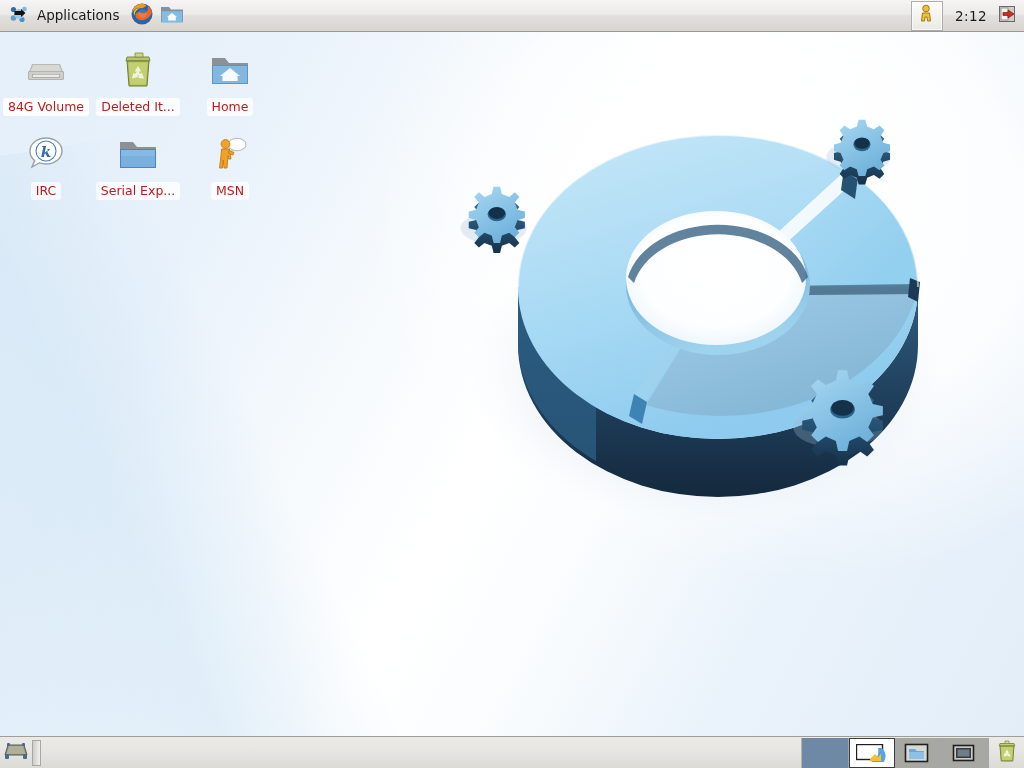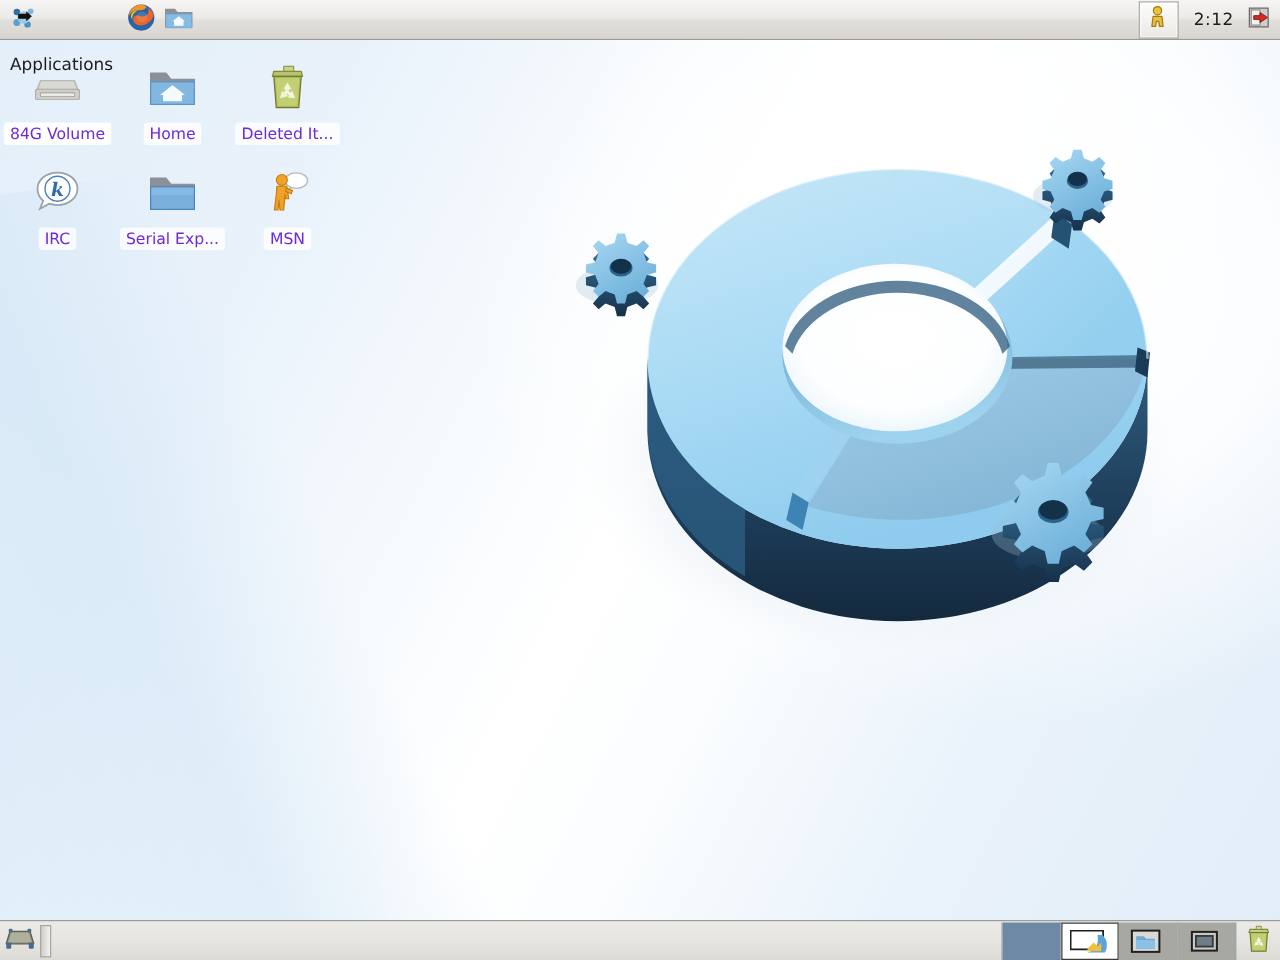--- a/index.html
+++ b/index.html
@@ -66,27 +66,27 @@
     align-items: center;
     box-sizing: border-box;
     z-index: 50;
   }
   .panel-left { display: flex; align-items: center; height: 100%; }
   .panel-spacer { flex: 1 1 auto; height: 100%; }
   .panel-right { display: flex; align-items: center; height: 100%; padding-right: 3px; margin-left: 48px; }
 
   .apps-menu {
     display: flex;
-    gap: 17px;
+    align-items: center;
+    gap: 7px;
     height: 26px;
     padding: 0 8px 0 6px;
     margin-left: 2px;
     border-radius: 2px;
     cursor: default;
-    flex-direction: column;
   }
   .apps-menu-label {
     font-size: 13.5px;
     color: #1b1b1b;
     line-height: 1;
     white-space: nowrap;
   }
 
   .launcher {
     width: 28px; height: 28px;
@@ -130,21 +130,21 @@
     align-items: center;
     cursor: default;
   }
   .desk-icon .glyph {
     width: 48px; height: 48px;
     display: flex; align-items: center; justify-content: center;
   }
   .desk-icon .label {
     margin-top: 4px;
     font-size: 12.5px;
-    color: #6d28d9;
+    color: #b91c1c;
     line-height: 15px;
     padding: 1px 5px 2px 5px;
     border-radius: 3px;
     background: rgba(255,255,255,0.78);
     white-space: nowrap;
     max-width: 88px;
     overflow: hidden;
     text-overflow: ellipsis;
   }
   .desk-icon.selected .label {
@@ -408,45 +408,45 @@
             <rect x="8" y="24" width="28" height="3.4" rx="1" fill="#8e8e89"></rect>
             <rect x="8.5" y="24.5" width="27" height="2.4" rx="0.8" fill="#eceae7"></rect>
           </svg>
         </span>
         <span class="label">84G Volume</span>
       </div>
 
 
       <div class="desk-icon">
         <span class="glyph">
-          <svg width="44" height="40" viewBox="0 0 44 40">
-            <path d="M4,8 L17,8 L21,13 L40,13 L40,34 L4,34 Z" fill="#8c9099"></path>
-            <path d="M4,15 L40,15 L40,34 L4,34 Z" fill="#5d94c4"></path>
-            <path d="M5,16 L39,16 L39,33 L5,33 Z" fill="#82b7e0"></path>
-            <path d="M22,18 L32,26 L29.6,26 L29.6,31 L14.4,31 L14.4,26 L12,26 Z" fill="#ffffff" opacity="0.92"></path>
-          </svg>
-        </span>
-        <span class="label">Home</span>
-      </div>
-
-      <div class="desk-icon">
-        <span class="glyph">
           <svg width="44" height="42" viewBox="0 0 44 42">
             <path d="M11,8 L33,8 L34,12 L10,12 Z" fill="#b9c26e" stroke="#7e8a3d" stroke-width="1"></path>
             <path d="M19,4 L27,4 L27,8 L19,8 Z" fill="#cdd488" stroke="#7e8a3d" stroke-width="0.8"></path>
             <path d="M11,12 L33,12 L31,37 L13,37 Z" fill="#aebc56" stroke="#6f7b35" stroke-width="1"></path>
             <path d="M12.5,13.5 L31.5,13.5 L29.8,35.5 L14.2,35.5 Z" fill="#c3cf73"></path>
             <g fill="#f4f7e2" opacity="0.95">
               <path d="M22,17 l3.2,5.4 l-2,0 l0,2.4 l-2.6,0 l0,-2.4 l-2,0 Z"></path>
               <path d="M16,29.5 l1.6,-5.8 l1.5,1.2 l1.4,-2 l2,1.6 l-1.4,2 l1.5,1.3 Z"></path>
               <path d="M28,29.5 l-5.8,-0.6 l1.1,-1.7 l-2.1,-1.3 l1.4,-2.1 l2.1,1.3 l1.1,-1.7 Z"></path>
             </g>
           </svg>
         </span>
         <span class="label">Deleted It...</span>
+      </div>
+
+      <div class="desk-icon">
+        <span class="glyph">
+          <svg width="44" height="40" viewBox="0 0 44 40">
+            <path d="M4,8 L17,8 L21,13 L40,13 L40,34 L4,34 Z" fill="#8c9099"></path>
+            <path d="M4,15 L40,15 L40,34 L4,34 Z" fill="#5d94c4"></path>
+            <path d="M5,16 L39,16 L39,33 L5,33 Z" fill="#82b7e0"></path>
+            <path d="M22,18 L32,26 L29.6,26 L29.6,31 L14.4,31 L14.4,26 L12,26 Z" fill="#ffffff" opacity="0.92"></path>
+          </svg>
+        </span>
+        <span class="label">Home</span>
       </div>
     </div>
 
     <div class="icon-row">
 
 
       <div class="desk-icon">
         <span class="glyph">
           <svg width="40" height="38" viewBox="0 0 40 38">
             <path d="M20,3 C29,3 36,8.8 36,16 C36,23.2 29,29 20,29 C17.6,29 15.3,28.6 13.3,27.9 L6,32 L8.6,25.6 C5.7,23.2 4,19.8 4,16 C4,8.8 11,3 20,3 Z" fill="#ffffff" stroke="#9aa1a8" stroke-width="1.4"></path>

